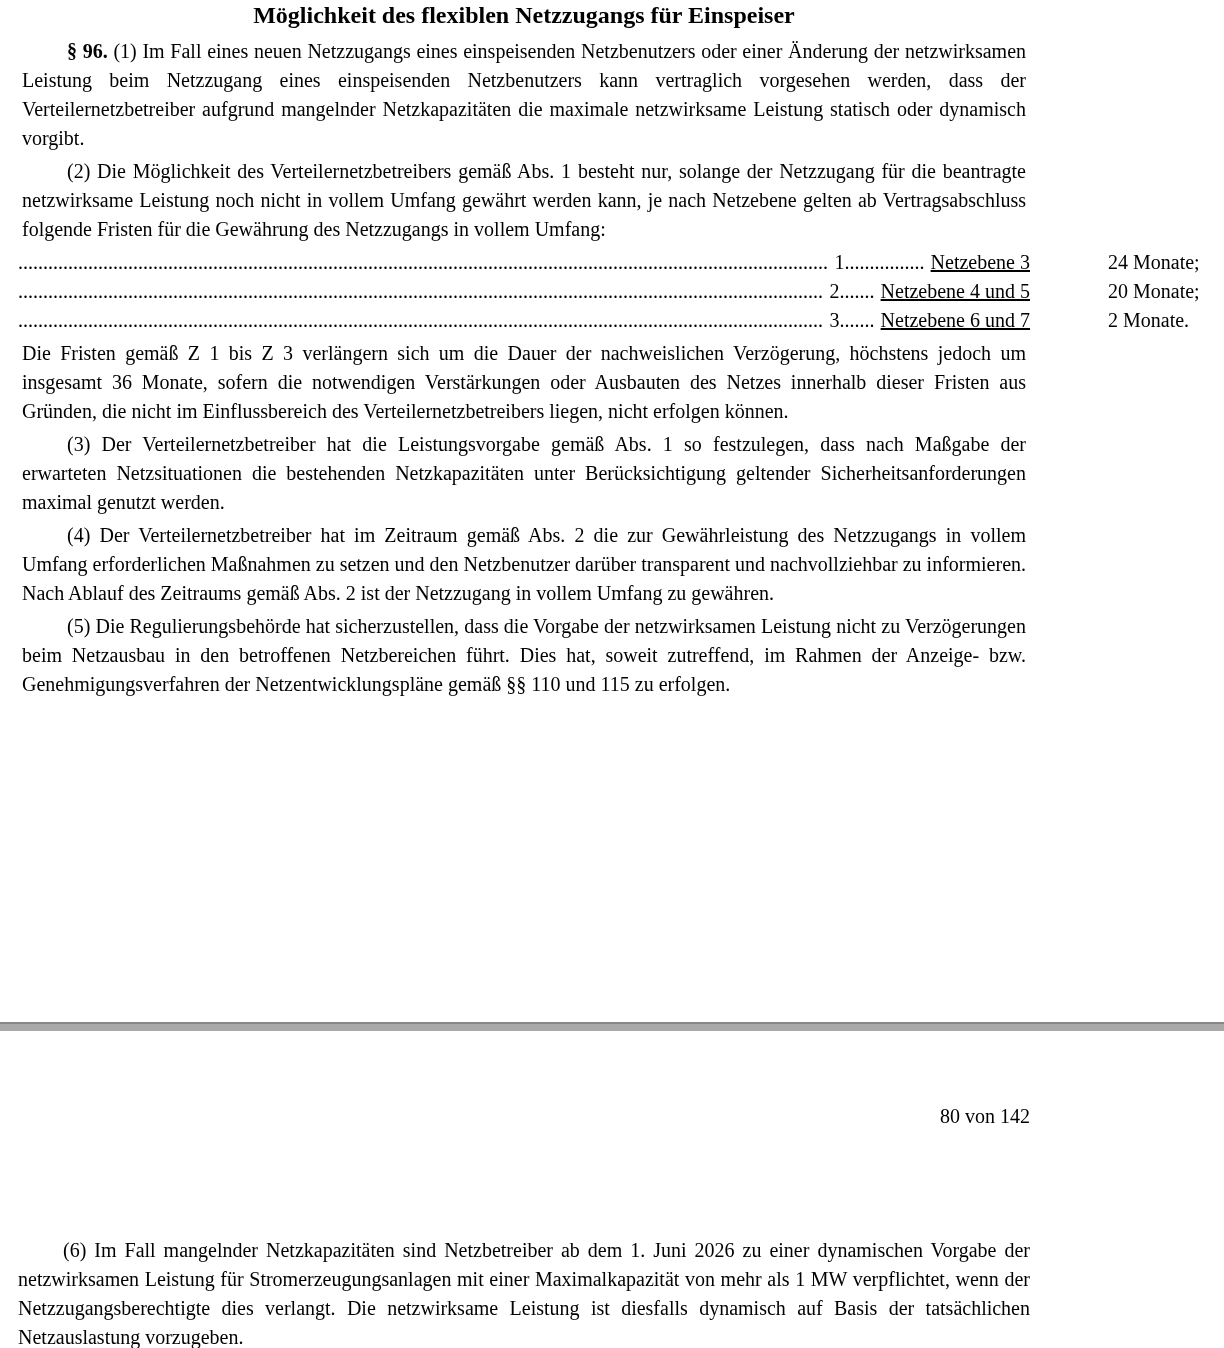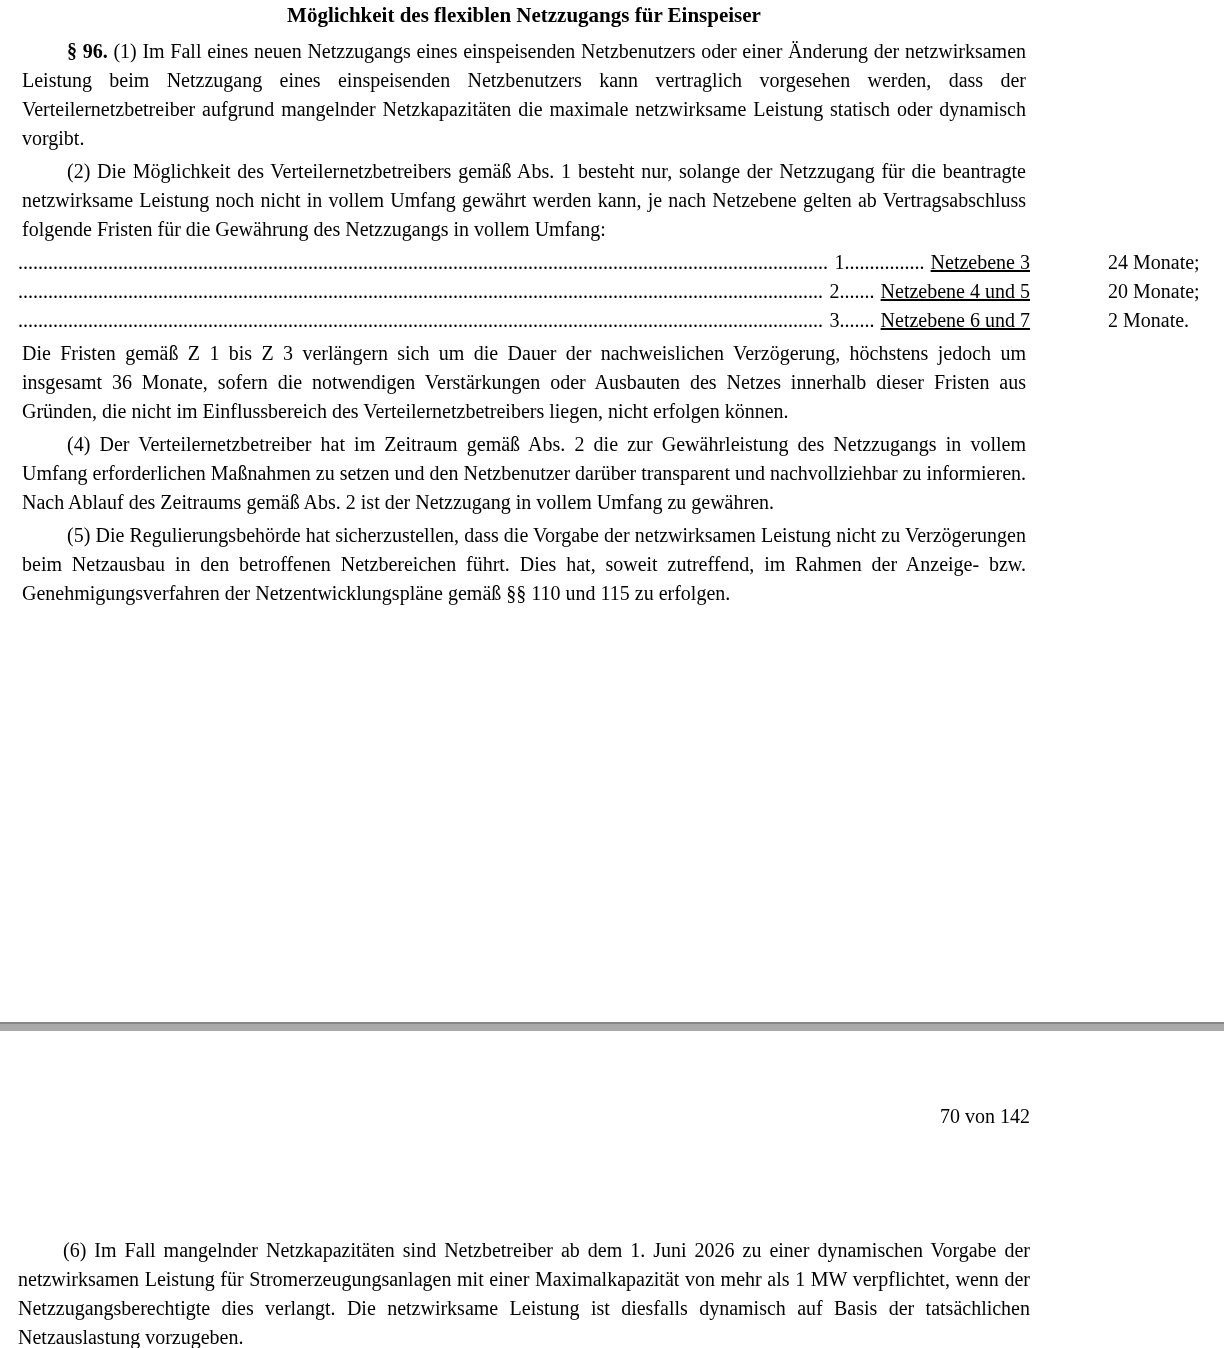--- a/index.html
+++ b/index.html
@@ -15,21 +15,21 @@
     overflow: hidden;
   }
   .main-col {
     position: absolute;
     left: 18px;
     top: 2px;
     width: 1012px;
   }
   .heading {
     margin: 0 0 8px 0;
-    font-size: 21px;
+    font-size: 24px;
     line-height: 27px;
     font-weight: bold;
     text-align: center;
   }
   .para {
     margin: 4px;
     text-align: justify;
     text-indent: 45px;
   }
   .para .lead { font-weight: bold; }
@@ -127,26 +127,27 @@
         <span class="leader">....................................................................................................................................................................................</span>
         <span class="row-num">3</span>
         <span class="row-dots">.......</span>
         <span class="row-label">Netzebene 6 und 7</span>
       </div>
       <span class="row-duration">2 Monate.</span>
     </div>
 
     <p class="para cont">Die Fristen gemäß Z 1 bis Z 3 verlängern sich um die Dauer der nachweislichen Verzögerung, höchstens jedoch um insgesamt 36 Monate, sofern die notwendigen Verstärkungen oder Ausbauten des Netzes innerhalb dieser Fristen aus Gründen, die nicht im Einflussbereich des Verteilernetzbetreibers liegen, nicht erfolgen können.</p>
 
+    <p class="para">(3) Der Verteilernetzbetreiber hat die Leistungsvorgabe gemäß Abs. 1 so festzulegen, dass nach Maßgabe der erwarteten Netzsituationen die bestehenden Netzkapazitäten unter Berücksichtigung geltender Sicherheitsanforderungen maximal genutzt werden.</p>
 
     <p class="para">(4) Der Verteilernetzbetreiber hat im Zeitraum gemäß Abs. 2 die zur Gewährleistung des Netzzugangs in vollem Umfang erforderlichen Maßnahmen zu setzen und den Netzbenutzer darüber transparent und nachvollziehbar zu informieren. Nach Ablauf des Zeitraums gemäß Abs. 2 ist der Netzzugang in vollem Umfang zu gewähren.</p>
 
     <p class="para">(5) Die Regulierungsbehörde hat sicherzustellen, dass die Vorgabe der netzwirksamen Leistung nicht zu Verzögerungen beim Netzausbau in den betroffenen Netzbereichen führt. Dies hat, soweit zutreffend, im Rahmen der Anzeige- bzw. Genehmigungsverfahren der Netzentwicklungspläne gemäß §§ 110 und 115 zu erfolgen.</p>
 
   </div>
 
   <div class="divider"></div>
 
-  <div class="page-num">70 von 142</div>
+  <div class="page-num">80 von 142</div>
 
   <p class="para-bottom">(6) Im Fall mangelnder Netzkapazitäten sind Netzbetreiber ab dem 1. Juni 2026 zu einer dynamischen Vorgabe der netzwirksamen Leistung für Stromerzeugungsanlagen mit einer Maximalkapazität von mehr als 1 MW verpflichtet, wenn der Netzzugangsberechtigte dies verlangt. Die netzwirksame Leistung ist diesfalls dynamisch auf Basis der tatsächlichen Netzauslastung vorzugeben.</p>
 
 </div>
 
 </body></html>

